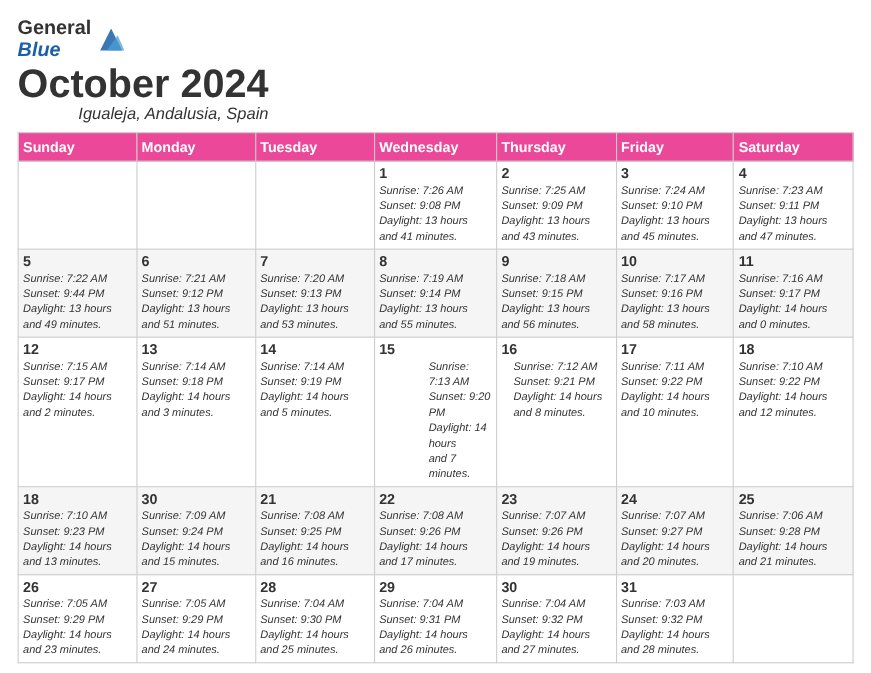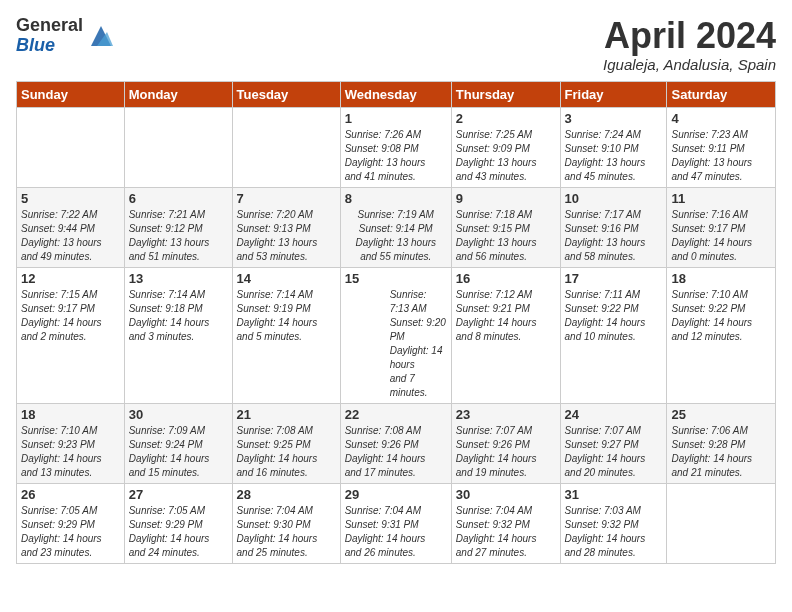--- a/index.html
+++ b/index.html
@@ -8,20 +8,21 @@
       background: #fff;
       width: 792px;
       min-height: 612px;
       padding: 16px;
     }
     .header {
       display: flex;
       justify-content: space-between;
       align-items: flex-start;
       margin-bottom: 8px;
+      flex-direction: column;
     }
     .logo {
       display: flex;
       align-items: center;
     }
     .logo-text {
       display: flex;
       flex-direction: column;
       line-height: 1.1;
     }
@@ -54,21 +55,21 @@
       font-size: 15px;
       color: #333;
       font-style: italic;
     }
     .calendar {
       width: 100%;
       border-collapse: collapse;
       border: 1px solid #ccc;
     }
     .calendar th {
-      background-color: #c2410c;
+      background-color: #ec4899;
       color: #fff;
       font-size: 13px;
       font-weight: bold;
       padding: 5px 4px;
       text-align: left;
       border: 1px solid #ccc;
     }
     .calendar td {
       vertical-align: top;
       border: 1px solid #ccc;
@@ -105,21 +106,21 @@
     <div class="logo-text">
       <span class="logo-general">General</span>
       <span class="logo-blue">Blue</span>
     </div>
     <svg class="logo-icon" viewBox="0 0 28 28" xmlns="http://www.w3.org/2000/svg">
       <polygon points="4,24 14,4 24,24" fill="#1a5fa8" opacity="0.85"></polygon>
       <polygon points="10,24 20,10 26,24" fill="#4a9fd4" opacity="0.75"></polygon>
     </svg>
   </div>
   <div class="title-block">
-    <div class="month-title">April 2024</div>
+    <div class="month-title">October 2024</div>
     <div class="location">Igualeja, Andalusia, Spain</div>
   </div>
 </div>
 
 <table class="calendar">
   <thead>
     <tr>
     <th>Sunday</th>
         <th>Monday</th>
         <th>Tuesday</th>
@@ -180,21 +181,21 @@
         </td>
         <td>
           <div class="day-num">7</div>
           <div class="day-info" style="white-space: pre-line;">Sunrise: 7:20 AM
 Sunset: 9:13 PM
 Daylight: 13 hours
 and 53 minutes.</div>
         </td>
         <td>
           <div class="day-num">8</div>
-          <div class="day-info" style="white-space: pre-line; text-align: center;">Sunrise: 7:19 AM
+          <div class="day-info" style="white-space: pre-line;">Sunrise: 7:19 AM
 Sunset: 9:14 PM
 Daylight: 13 hours
 and 55 minutes.</div>
         </td>
         <td>
           <div class="day-num">9</div>
           <div class="day-info" style="white-space: pre-line;">Sunrise: 7:18 AM
 Sunset: 9:15 PM
 Daylight: 13 hours
 and 56 minutes.</div>
@@ -238,21 +239,21 @@
         </td>
         <td>
           <div class="day-num">15</div>
           <div class="day-info" style="white-space: pre-line; margin-left: 45px;">Sunrise: 7:13 AM
 Sunset: 9:20 PM
 Daylight: 14 hours
 and 7 minutes.</div>
         </td>
         <td>
           <div class="day-num">16</div>
-          <div class="day-info" style="white-space: pre-line;">Sunrise: 7:12 AM
+          <div class="day-info" style="white-space: pre-line; margin-left: 11px;">Sunrise: 7:12 AM
 Sunset: 9:21 PM
 Daylight: 14 hours
 and 8 minutes.</div>
         </td>
         <td>
           <div class="day-num">17</div>
           <div class="day-info" style="white-space: pre-line;">Sunrise: 7:11 AM
 Sunset: 9:22 PM
 Daylight: 14 hours
 and 10 minutes.</div>

